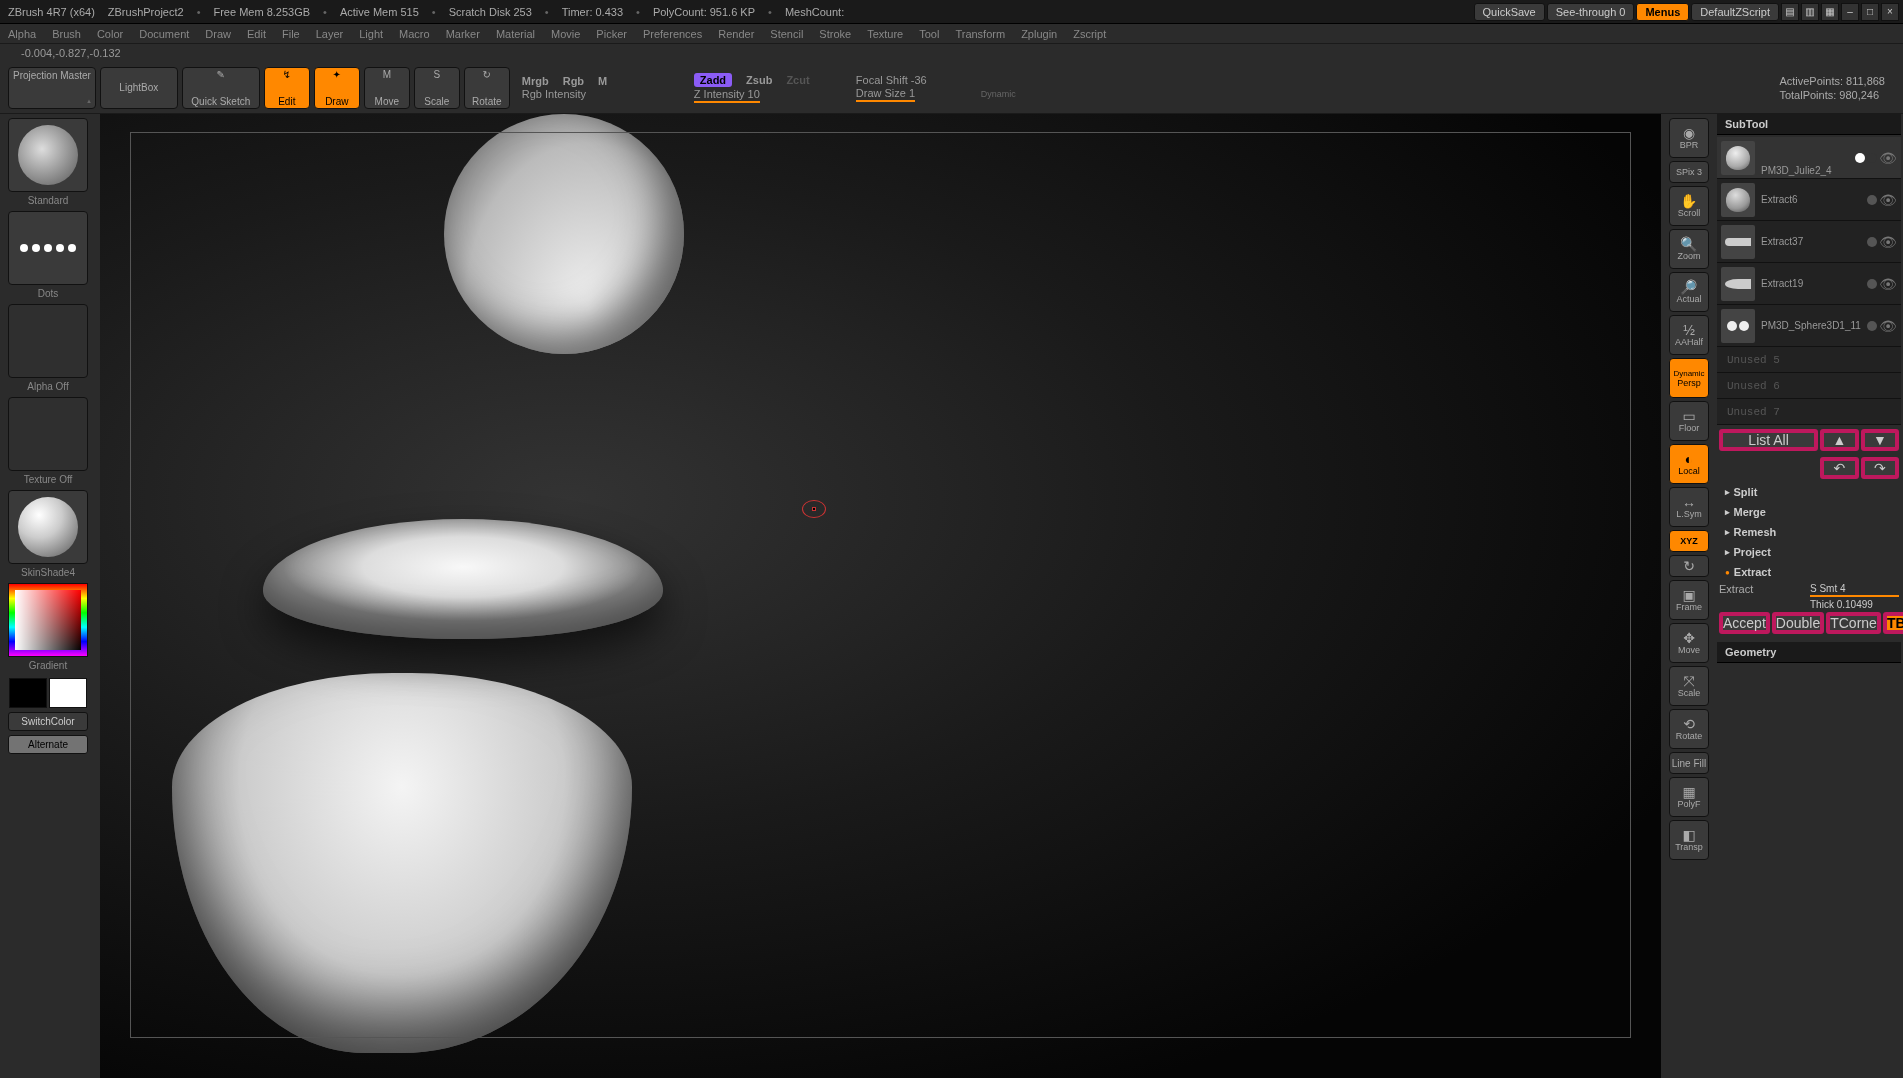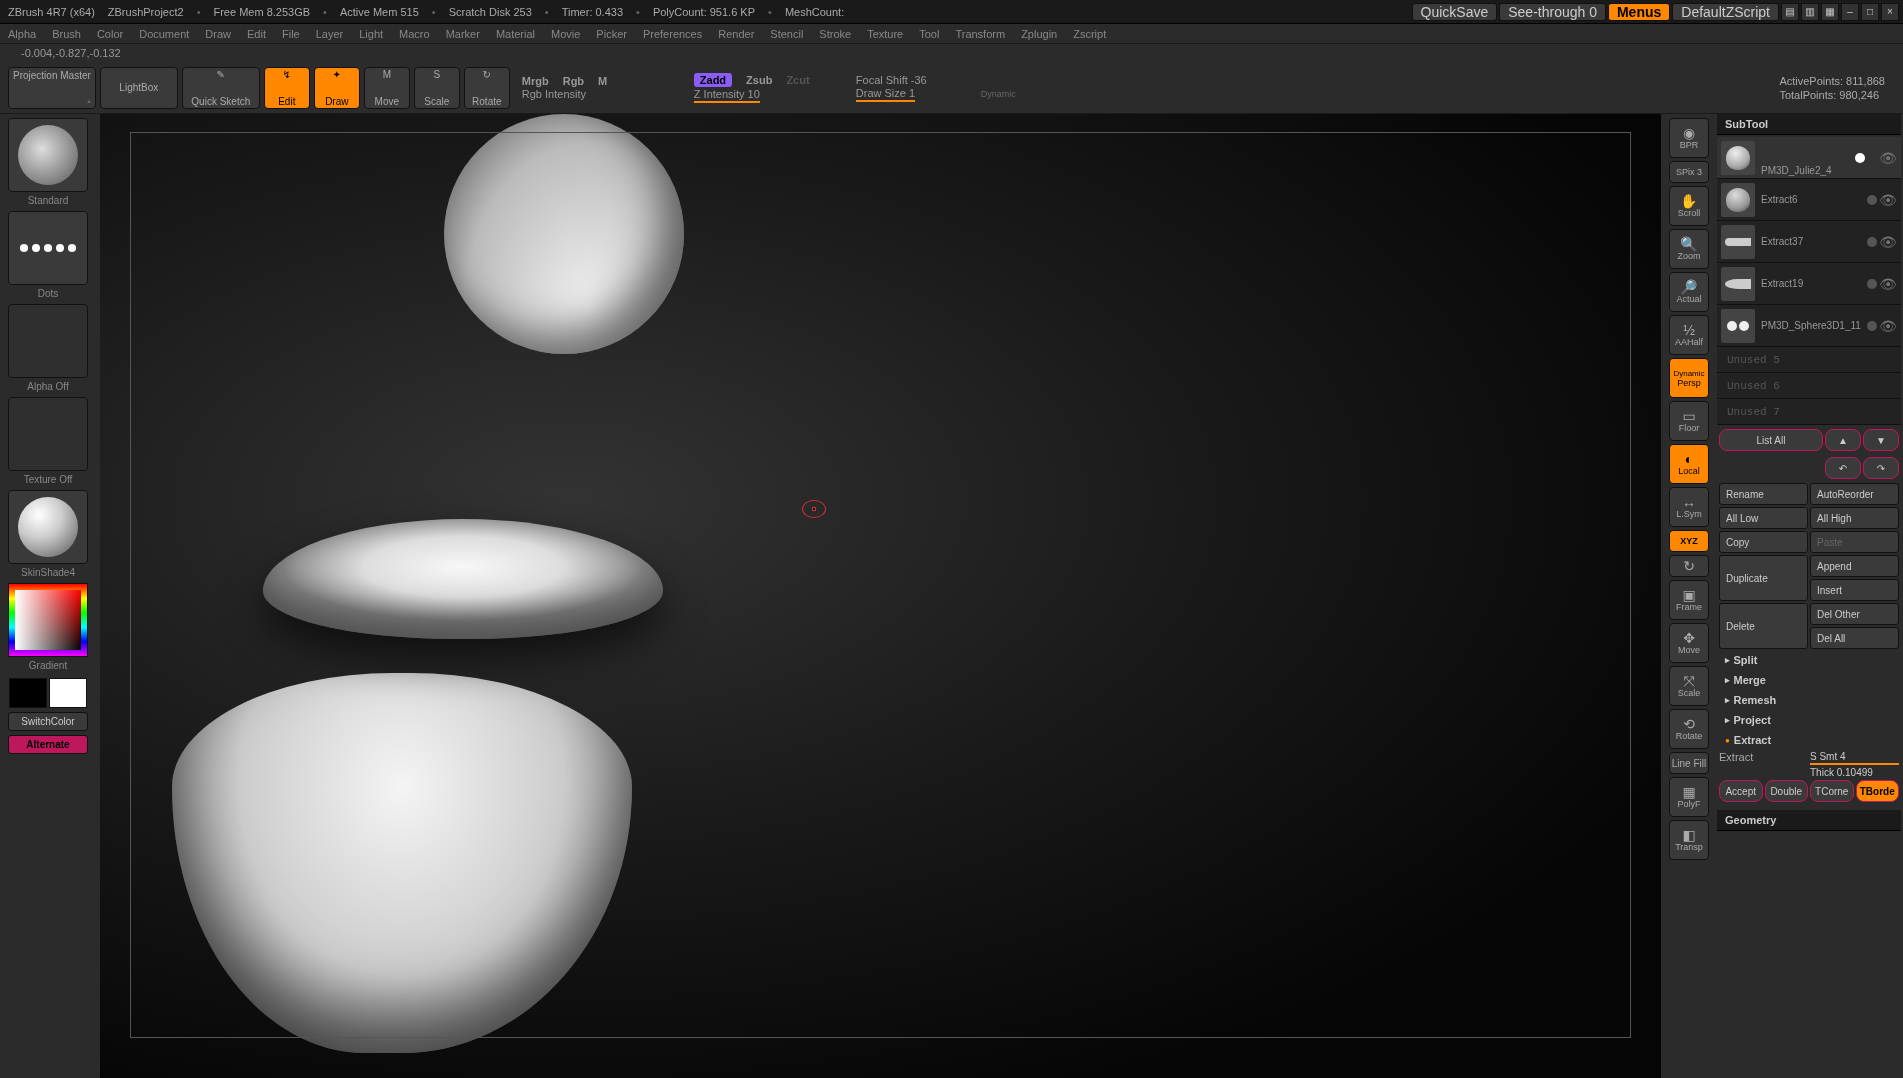--- a/index.html
+++ b/index.html
@@ -1,21 +1,21 @@
 <!DOCTYPE html>
 <html><head>
 <meta charset="utf-8">
 <style>
 * { margin:0; padding:0; box-sizing:border-box; font-family:Tahoma,Arial,sans-serif; user-select:none; }
 body { background:#2b2b2b; color:#999; font-size:11px; overflow:hidden; width:1903px; height:1078px; position:relative;}
 
 .titlebar { height:24px; background:#1a1a1a; display:flex; align-items:center; padding-left:8px; gap:13px; font-size:11px; color:#aaa; border-bottom:1px solid #000;}
 .titlebar .sep { color:#666; }
 .titlebar .right { margin-left:auto; display:flex; align-items:center; gap:2px; padding-right:4px;}
-.btn-small { background:#3a3a3a; color:#ccc; padding:2px 8px; border-radius:3px; font-size:14px; height:18px; display:flex; align-items:center; border:1px solid #111; cursor:pointer;}
+.btn-small { background:#3a3a3a; color:#ccc; padding:2px 8px; border-radius:3px; font-size:11px; height:18px; display:flex; align-items:center; border:1px solid #111; cursor:pointer;}
 .btn-orange { background:#ff8800; color:#000; font-weight:bold;}
 .sys-btn { width:18px; height:18px; background:#333; color:#ccc; display:flex; align-items:center; justify-content:center; font-size:10px; cursor:pointer; border:1px solid #111;}
 
 .menubar { height:20px; background:#2b2b2b; display:flex; align-items:center; padding-left:8px; gap:16px; font-size:11px; color:#888; border-bottom:1px solid #1a1a1a;}
 .menubar span { cursor:pointer; }
 
 .coord-row { height:18px; padding-left:21px; font-size:11px; color:#999; display:flex; align-items:center; background:#2b2b2b;}
 
 .toolbar { height:52px; background:#2b2b2b; display:flex; align-items:center; padding:0 8px; gap:4px; border-bottom:1px solid #1a1a1a;}
 .tb-btn { background:#3a3a3a; border:1px solid #111; border-radius:4px; height:42px; min-width:46px; display:flex; flex-direction:column; align-items:center; justify-content:center; font-size:10px; color:#aaa; cursor:pointer; padding:2px 4px;gap:16px;}
@@ -36,21 +36,21 @@
 .thumb-label { font-size:10px; color:#888; margin-top:1px; margin-bottom:3px;}
 .brush-swirl { width:60px; height:60px; border-radius:50%; background: radial-gradient(circle at 40% 40%, #ddd, #555);}
 .dots-stroke { display:flex; gap:4px;}
 .dots-stroke span { width:8px; height:8px; background:#fff; border-radius:50%;}
 .mat-sphere { width:60px; height:60px; border-radius:50%; background: radial-gradient(circle at 35% 30%, #fff, #ccc 40%, #666 90%);}
 .picker { width:80px; height:74px; background:linear-gradient(to bottom,#f00,#ff0,#0f0,#0ff,#00f,#f0f); position:relative; border:1px solid #111;}
 .picker-inner { position:absolute; inset:6px; background:linear-gradient(to right,#fff,rgba(255,255,255,0)),linear-gradient(to top,#000,rgba(0,0,0,0)),#f00;}
 .color-swatches { display:flex; gap:2px; margin-top:2px;}
 .swatch { width:38px; height:30px; border:1px solid #111;}
 .left-btn { width:80px; background:#3a3a3a; color:#ccc; font-size:10px; text-align:center; padding:3px 0; border:1px solid #111; border-radius:3px; cursor:pointer; margin-top:2px;}
-.left-btn.orange { background:#be185d; color:#000; font-weight:bold;text-align:center;}
+.left-btn.orange { background:#737373; color:#000; font-weight:normal;text-align:center;}
 
 .canvas-wrap { flex:1; position:relative; background:#000; margin:0 4px; display:flex; align-items:center; justify-content:center;}
 .canvas { position:absolute; inset:0; background: radial-gradient(ellipse at 30% 40%, #333 0%, #1a1a1a 40%, #050505 80%);}
 .face { position:absolute; left:0; top:0; width:58%; height:100%; overflow:hidden;}
 .lips { position:absolute; left:18%; top:42%; width:400px; height:120px; background: radial-gradient(ellipse 200px 60px at 50% 40%, #f8f8f8, #ddd 50%, #888 90%); border-radius:50% 50% 48% 48% / 60% 60% 40% 40%; box-shadow: inset 0 -20px 30px rgba(0,0,0,0.4), 0 20px 40px rgba(0,0,0,0.6);}
 .nose { position:absolute; left:38%; top:0; width:240px; height:240px; background: radial-gradient(ellipse at 60% 80%, #f0f0f0, #bbb 60%, #555); border-radius:50%; box-shadow: inset -20px -20px 40px rgba(0,0,0,0.5);}
 .chin { position:absolute; left:8%; top:58%; width:460px; height:380px; background: radial-gradient(ellipse at 50% 30%, #f4f4f4, #ccc 50%, #666 90%); border-radius:48% 48% 50% 42% / 30% 30% 70% 70%; box-shadow: inset 0 -40px 60px rgba(0,0,0,0.5);}
 .cursor-ring { position:absolute; left:45%; top:40%; width:24px; height:18px; border:1px solid #c33; border-radius:50%;}
 .cursor-dot { position:absolute; left:calc(45% + 10px); top:calc(40% + 7px); width:4px; height:4px; background:#000; border:1px solid #c33;}
 .frame-border { position:absolute; left:30px; top:18px; right:30px; bottom:40px; border:1px solid #555; pointer-events:none;}
@@ -65,21 +65,21 @@
 .subtool-list { background:#222; min-height:270px;}
 .subtool-item { height:42px; display:flex; align-items:center; padding:2px 4px; border-bottom:1px solid #111; gap:6px; cursor:pointer; position:relative;}
 .subtool-item.empty { height:26px; color:#555; padding-left:10px;font-family:Liberation Mono, monospace;}
 .subtool-thumb { width:34px; height:34px; background:#444; display:flex; align-items:center; justify-content:center; border-radius:2px;}
 .subtool-head { width:24px; height:24px; border-radius:50% 50% 45% 45%; background:radial-gradient(circle at 40% 30%,#eee,#aaa 60%,#555);}
 .subtool-name { flex:1; font-size:10px; color:#999;}
 .subtool-flags { display:flex; gap:2px; align-items:center; margin-left:auto;}
 .flag-dot { width:10px; height:10px; border-radius:50%;}
 .eye-icon { font-size:14px; color:#777;}
 .r-btns { display:flex; gap:2px; padding:2px;}
-.r-btns .rb { flex:1; background:#3a3a3a; border:1px solid #be185d; border-radius:8px; height:22px; display:flex; align-items:center; justify-content:center; font-size:10px; color:#ccc; cursor:pointer;}
+.r-btns .rb { flex:1; background:#3a3a3a; border:4px solid #be185d; border-radius:3px; height:22px; display:flex; align-items:center; justify-content:center; font-size:14px; color:#ccc; cursor:pointer;}
 .r-grid { display:grid; grid-template-columns:1fr 1fr; gap:2px; padding:0 2px;}
 .r-grid .rb, .r-row .rb { background:#3a3a3a; border:1px solid #111; border-radius:3px; height:22px; display:flex; align-items:center; padding-left:6px; font-size:10px; color:#ccc; cursor:pointer;}
 .r-grid .rb.dim{ color:#666;}
 .section-row { padding:3px 8px; color:#ccc; font-weight:bold; cursor:pointer; display:flex; align-items:center; gap:4px;}
 .section-row::before { content:"▸"; font-size:9px;}
 .section-row.open::before { content:"●"; color:#ff8800; font-size:8px;}
 .extract-row { display:grid; grid-template-columns:1fr 1fr; gap:2px; padding:0 2px;}
 .mini { font-size:10px; color:#ccc;}
 .orange-underline { border-bottom:2px solid #ff8800; display:inline-block; padding-bottom:1px;}
 .rb.orange { background:#ff8800; color:#000; font-weight:bold;}
@@ -403,34 +403,20 @@
       <div class="rb" style="flex:3;">List All</div>
       <div class="rb">▲</div>
       <div class="rb">▼</div>
     </div>
     <div class="r-btns">
       <div class="rb" style="flex:3;visibility:hidden;"></div>
       <div class="rb">↶</div>
       <div class="rb">↷</div>
     </div>
 
-    <div class="r-grid">
-      <div class="rb">Rename</div>
-      <div class="rb">AutoReorder</div>
-      <div class="rb">All Low</div>
-      <div class="rb">All High</div>
-      <div class="rb">Copy</div>
-      <div class="rb dim">Paste</div>
-      <div class="rb" style="grid-row:span 2;height:auto;">Duplicate</div>
-      <div class="rb">Append</div>
-      <div class="rb">Insert</div>
-      <div class="rb" style="grid-row:span 2;height:auto;">Delete</div>
-      <div class="rb">Del Other</div>
-      <div class="rb">Del All</div>
-    </div>
 
     <div class="section-row">Split</div>
     <div class="section-row">Merge</div>
     <div class="section-row">Remesh</div>
     <div class="section-row">Project</div>
     <div class="section-row open">Extract</div>
 
     <div class="extract-row">
       <div class="rb" style="grid-row:span 2;height:auto;">Extract</div>
       <div class="rb mini orange-underline">S Smt 4</div>

